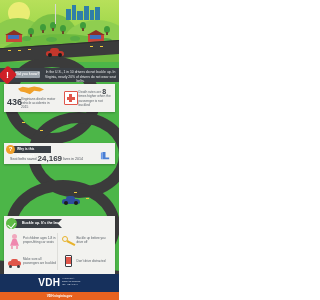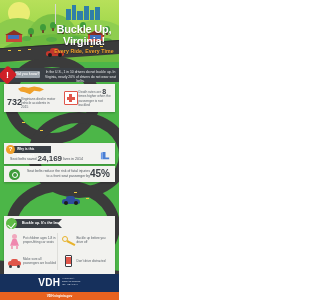--- a/index.html
+++ b/index.html
@@ -638,25 +638,20 @@
         <div class="roof"></div>
         <div class="panel"></div>
     </div>
     <div class="house house-right">
       <div class="body"></div>
         <div class="roof"></div>
         <div class="panel"></div>
     </div>
   </div>
 
-  <div class="title-wrap">
-    <div class="title-line">Buckle Up,</div>
-    <div class="title-line">Virginia!</div>
-    <div class="subtitle">Every Ride, Every Time</div>
-  </div>
 
   <div class="road road-top"></div>
   <div class="road road-curve1"></div>
   <div class="road road-curve2"></div>
   <div class="road road-curve3"></div>
   <div class="road road-bottom"></div>
 
   <div class="dash" style="left:8px;top:50px;"></div>
   <div class="dash" style="left:18px;top:50px;"></div>
   <div class="dash" style="left:28px;top:49px;"></div>
@@ -693,21 +688,21 @@
   <div class="alert-band">
     <div class="alert-badge"></div>
     <div class="alert-badge-inner">!</div>
     <div class="alert-tag">Did you know?</div>
     <div class="alert-text">In the U.S., 1 in 10 drivers do not buckle up. In Virginia, nearly 20% of drivers do not wear seat belts.</div>
   </div>
 
   <div class="panel-card stats-card">
     <div class="stat-col">
       <div class="va-map"></div>
-      <div class="big-num num-732">732</div>
+      <div class="big-num num-732">436</div>
       <div class="stat-text-a">Virginians died in motor vehicle accidents in 2015</div>
     </div>
     <div class="stat-col">
       <div class="cross-box">
         <div class="cross-v"></div>
           <div class="cross-h"></div>
       </div>
       <div class="stat-text-b">
         <span>Death rates are</span>
         <span class="num-8">8</span>
@@ -724,25 +719,20 @@
       <span>Seat belts saved</span>
       <span class="num-12802">24,169</span>
       <span>lives in 2014</span>
     </div>
     <svg class="seat-icon" viewBox="0 0 12 12">
       <path d="M3 1 L6 1 L6 7 L10 7 L10 9 L3 9 Z" fill="#4a7fd4"></path>
       <path d="M1 2 L3 1 L3 9 L1 9 Z" fill="#6c9ae8"></path>
     </svg>
   </div>
 
-  <div class="panel-card pct-card">
-    <div class="wheel"></div>
-    <div class="pct-text">Seat belts reduce the risk of fatal injuries to a front seat passenger by</div>
-    <div class="num-45">45%</div>
-  </div>
 
   <div class="panel-card law-card">
     <div class="law-ribbon">Buckle up. It's the law.</div>
     <div class="law-badge"></div>
     <div class="grid-vline"></div>
 
     <div class="tips">
       <div class="tip">
         <div class="tip-ico ico-child">
           <div class="head"></div>

